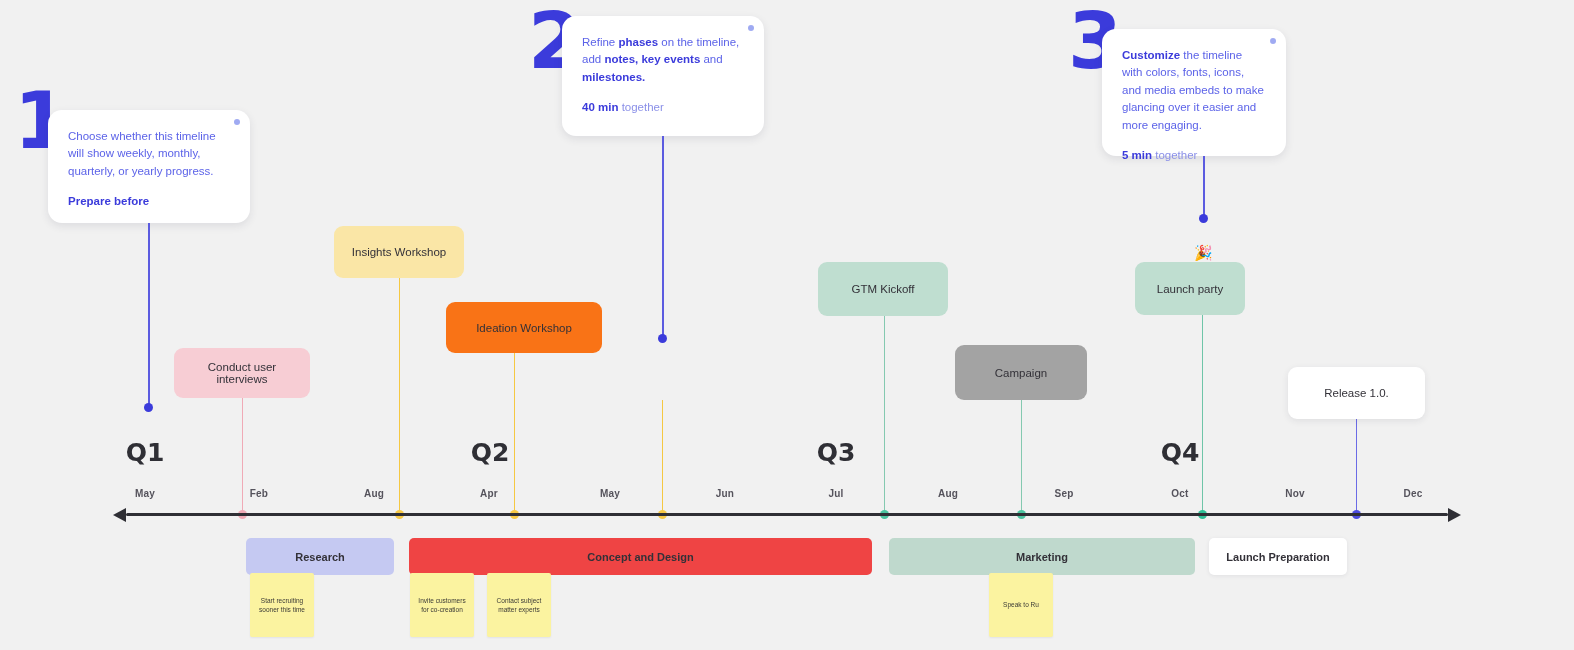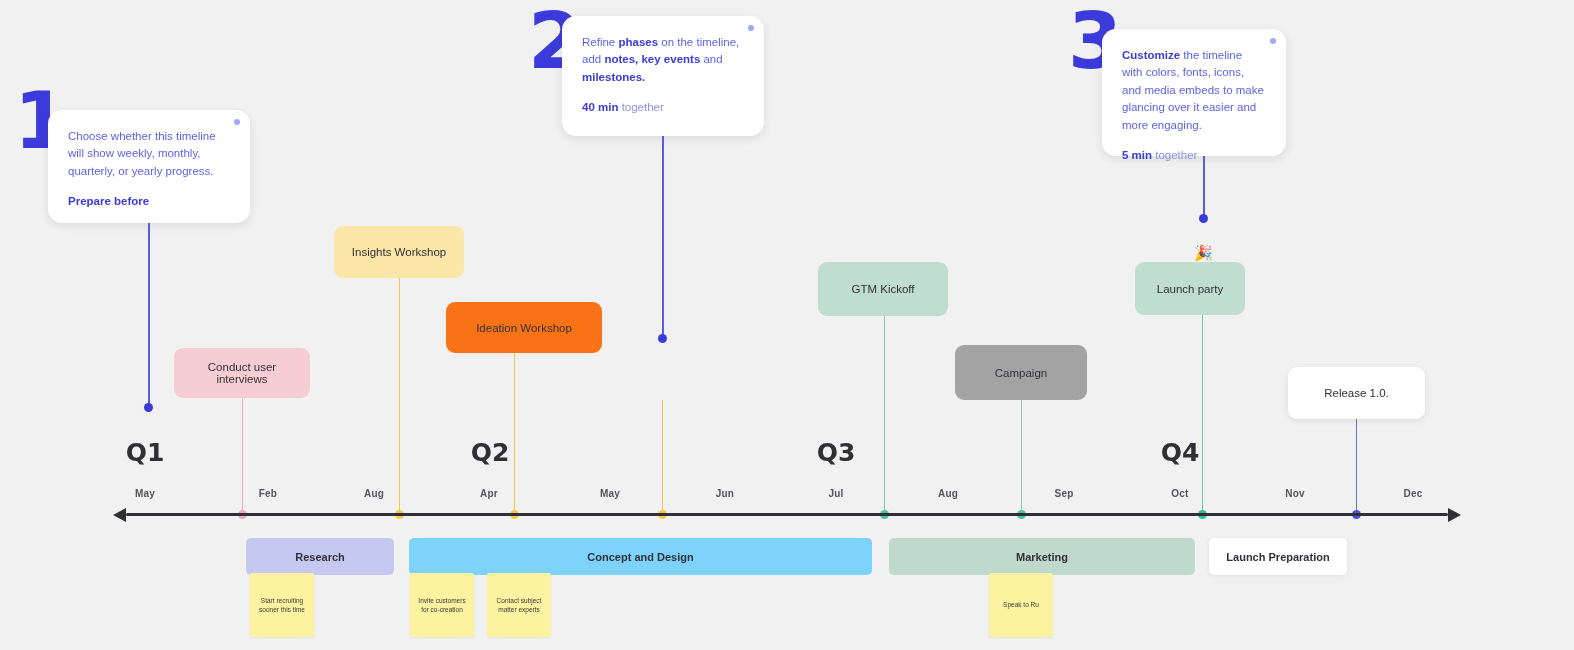--- a/index.html
+++ b/index.html
@@ -242,39 +242,39 @@
     <div class="axis-node" style="left: 1197.5px; top: 510px; background: rgb(47, 191, 149);"></div>
     <div class="event-stem" style="left: 1356px; top: 399px; height: 115px; background: rgb(107, 107, 230);"></div>
     <div class="event white" style="left: 1288px; top: 347px; width: 137px; height: 52px; margin-top: 20px;">
       <span>Release 1.0.</span>
     </div>
     <div class="axis-node" style="left: 1351.5px; top: 510px; background: rgb(76, 76, 224);"></div>
     <div class="axis-line" style="left: 126px; top: 513px; width: 1322px;"></div>
     <div class="axis-arrow right" style="left: 1448px; top: 507.5px;"></div>
     <div class="axis-arrow left" style="left: 113px; top: 507.5px;"></div>
     <div class="month" style="left: 145px; top: 488px;">May</div>
-    <div class="month" style="left: 268px; top: 488px;">Feb</div>
+    <div class="month" style="left: 259px; top: 488px;">Feb</div>
     <div class="month" style="left: 374px; top: 488px;">Aug</div>
     <div class="month" style="left: 489px; top: 488px;">Apr</div>
     <div class="month" style="left: 610px; top: 488px;">May</div>
     <div class="month" style="left: 725px; top: 488px;">Jun</div>
     <div class="month" style="left: 836px; top: 488px;">Jul</div>
     <div class="month" style="left: 948px; top: 488px;">Aug</div>
     <div class="month" style="left: 1064px; top: 488px;">Sep</div>
     <div class="month" style="left: 1180px; top: 488px;">Oct</div>
     <div class="month" style="left: 1295px; top: 488px;">Nov</div>
     <div class="month" style="left: 1413px; top: 488px;">Dec</div>
     <div class="quarter" style="left: 145px; top: 438px;">Q1</div>
     <div class="quarter" style="left: 490px; top: 438px;">Q2</div>
     <div class="quarter" style="left: 836px; top: 438px;">Q3</div>
     <div class="quarter" style="left: 1180px; top: 438px;">Q4</div>
     <div class="phase" style="left: 246px; top: 538px; width: 148px; background: rgb(197, 201, 242);">
       <span>Research</span>
     </div>
-    <div class="phase" style="left: 409px; top: 538px; width: 463px; background: #7dd3fc;">
+    <div class="phase" style="left: 409px; top: 538px; width: 463px; background: #ef4444;">
       <span>Concept and Design</span>
     </div>
     <div class="phase" style="left: 889px; top: 538px; width: 306px; background: rgb(191, 217, 205);">
       <span>Marketing</span>
     </div>
     <div class="phase white" style="left: 1209px; top: 538px; width: 138px;">
       <span>Launch Preparation</span>
     </div>
     <div class="sticky" style="left: 250px; top: 573px; width: 64px; height: 64px;">
       <span>Start recruiting sooner this time</span>

